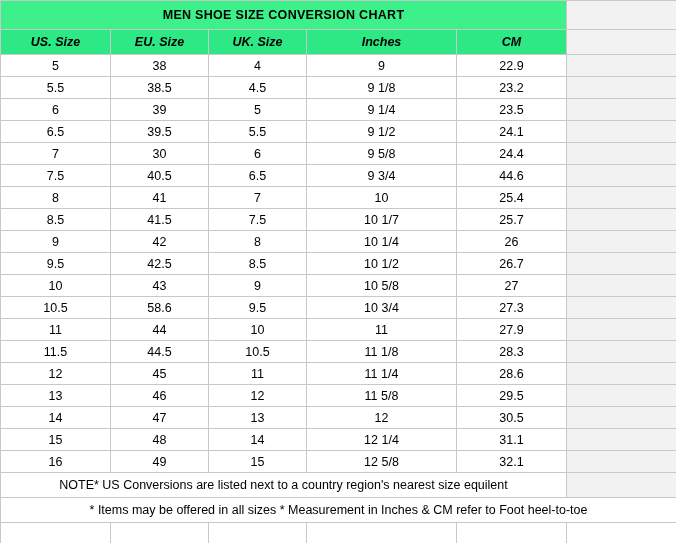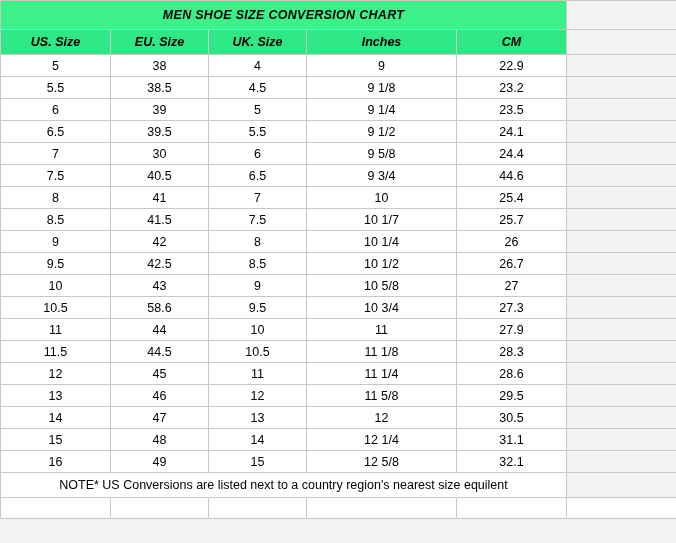--- a/index.html
+++ b/index.html
@@ -46,21 +46,20 @@
   col.c5 { width: 110px; }
 
   
   .title-cell {
     background: #3cf08a !important;
     color: #d41717;
     font-weight: bold;
     font-size: 14.5px;
     letter-spacing: 0.3px;
     height: 28px !important;
-    font-style: italic;
   }
   .blank-right {
     background: #f2f2f2 !important;
     border: 1px solid #c8c8c8;
   }
   
   .hdr-cell {
     background: #2ee785 !important;
     font-weight: bold;
     font-size: 13px;
@@ -258,20 +257,23 @@
         <td>15</td>
         <td>12 5/8</td>
         <td>32.1</td>
         <td class="blank-right"></td>
       </tr>
 
       <tr>
         <td class="note-cell" colspan="5">NOTE* US Conversions are listed next to a country region's nearest size equilent</td>
         <td class="blank-right"></td>
       </tr>
+      <tr>
+        <td class="note-cell" colspan="6">* Items may be offered in all sizes * Measurement in Inches &amp; CM refer to Foot heel-to-toe</td>
+      </tr>
       <tr class="tail-row">
         <td></td>
         <td></td>
         <td></td>
         <td></td>
         <td></td>
         <td></td>
       </tr>
     </tbody>
   </table>

